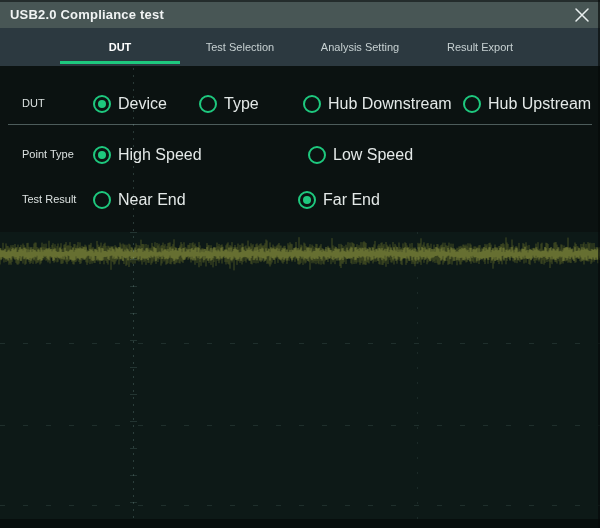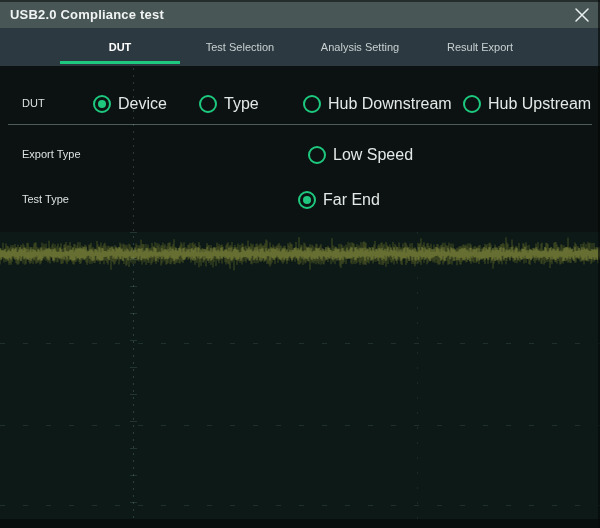--- a/index.html
+++ b/index.html
@@ -149,27 +149,35 @@
       <span class="radio"></span>
       <span class="opt-label">Hub Downstream</span>
     </div>
     <div class="opt r0 o03">
       <span class="radio"></span>
       <span class="opt-label">Hub Upstream</span>
     </div>
 
     <div class="divider"></div>
 
-    <span class="row-label rl1">Export Type</span>
+    <span class="row-label rl1">Point Type</span>
+    <div class="opt r1 o10 selected">
+      <span class="radio"></span>
+      <span class="opt-label">High Speed</span>
+    </div>
     <div class="opt r1 o12">
       <span class="radio"></span>
       <span class="opt-label">Low Speed</span>
     </div>
 
-    <span class="row-label rl2">Test Type</span>
+    <span class="row-label rl2">Test Result</span>
+    <div class="opt r2 o20">
+      <span class="radio"></span>
+      <span class="opt-label">Near End</span>
+    </div>
     <div class="opt r2 o21 selected">
       <span class="radio"></span>
       <span class="opt-label">Far End</span>
     </div>
   </div>
 
   <div class="scope">
     <svg class="waveform-svg" width="600" height="60" viewBox="0 0 600 60">
       <path id="wf-edge" d="M0 17.3L0 32.5M1 16.3L1 28.3M2 17.7L2 27.1M3 10.8L3 25.7M4 18.2L4 30.5M5 17.3L5 27.0M6 11.4L6 30.0M7 13.8L7 26.1M8 14.1L8 29.3M9 15.6L9 32.8M10 15.6L10 31.4M11 13.2L11 32.8M12 14.9L12 29.9M13 13.0L13 26.3M14 18.1L14 26.6M15 12.0L15 26.4M16 17.3L16 30.9M17 15.0L17 32.4M18 12.6L18 32.7M19 16.4L19 31.6M20 15.5L20 28.6M21 12.8L21 29.2M22 16.2L22 26.5M23 11.5L23 31.6M24 13.2L24 25.2M25 18.0L25 32.8M26 15.7L26 31.8M27 11.1L27 28.1M28 10.8L28 27.0M29 14.8L29 30.2M30 16.5L30 31.9M31 18.0L31 30.9M32 17.0L32 27.2M33 15.2L33 31.9M34 11.5L34 25.1M35 10.5L35 29.3M36 10.6L36 31.8M37 15.0L37 30.8M38 16.4L38 30.6M39 15.7L39 29.3M40 18.2L40 32.5M41 15.3L41 31.4M42 10.6L42 28.4M43 14.8L43 25.8M44 11.8L44 27.7M45 15.4L45 25.5M46 11.6L46 28.7M47 17.9L47 28.3M48 18.0L48 30.4M49 8.7L49 25.3M50 15.2L50 31.5M51 17.0L51 26.1M52 12.9L52 25.4M53 11.2L53 27.4M54 15.3L54 30.7M55 12.2L55 29.5M56 16.4L56 26.1M57 14.1L57 30.4M58 11.5L58 29.8M59 16.4L59 25.5M60 14.7L60 27.8M61 11.2L61 31.8M62 17.4L62 31.9M63 16.3L63 31.3M64 12.7L64 28.4M65 12.2L65 28.3M66 10.1L66 30.3M67 14.0L67 32.2M68 13.1L68 29.7M69 13.7L69 29.1M70 10.1L70 27.2M71 13.9L71 27.9M72 17.6L72 29.9M73 15.5L73 32.2M74 12.0L74 32.5M75 12.1L75 30.2M76 17.1L76 29.8M77 13.4L77 28.6M78 10.1L78 25.7M79 15.7L79 30.0M80 10.4L80 32.0M81 17.8L81 31.4M82 13.8L82 28.5M83 14.7L83 25.4M84 14.6L84 26.2M85 12.6L85 26.8M86 13.6L86 30.3M87 17.7L87 32.9M88 17.9L88 30.7M89 12.7L89 26.7M90 12.7L90 32.1M91 10.9L91 29.3M92 15.9L92 31.7M93 14.9L93 25.7M94 16.5L94 30.8M95 18.2L95 31.0M96 16.5L96 28.7M97 8.9L97 26.9M98 12.6L98 29.5M99 14.8L99 28.7M100 13.7L100 32.1M101 10.6L101 28.8M102 15.7L102 29.0M103 13.7L103 25.4M104 11.8L104 32.3M105 10.7L105 27.9M106 13.9L106 29.0M107 16.3L107 30.9M108 13.7L108 32.6M109 14.3L109 25.9M110 15.2L110 28.4M111 14.2L111 37.8M112 14.5L112 29.4M113 14.2L113 30.2M114 16.4L114 32.6M115 13.2L115 31.7M116 14.4L116 29.4M117 16.6L117 26.4M118 15.2L118 27.3M119 15.2L119 32.5M120 10.6L120 28.4M121 12.3L121 27.2M122 16.8L122 28.4M123 11.5L123 28.6M124 12.6L124 32.0M125 12.6L125 25.5M126 14.6L126 33.9M127 12.7L127 32.8M128 18.1L128 28.7M129 11.7L129 35.0M130 12.6L130 28.4M131 14.9L131 30.6M132 18.4L132 27.3M133 17.1L133 31.9M134 18.4L134 25.8M135 17.2L135 31.5M136 11.4L136 25.5M137 13.0L137 28.7M138 15.9L138 28.3M139 13.2L139 29.5M140 14.1L140 25.1M141 7.7L141 29.3M142 12.0L142 32.6M143 12.0L143 25.9M144 12.3L144 30.2M145 18.3L145 28.8M146 12.0L146 32.9M147 16.2L147 27.4M148 12.7L148 30.8M149 15.8L149 30.9M150 16.7L150 26.5M151 15.7L151 32.8M152 10.9L152 31.3M153 14.0L153 29.6M154 15.7L154 27.4M155 10.2L155 29.6M156 17.4L156 31.9M157 11.0L157 27.7M158 13.4L158 30.0M159 11.7L159 27.3M160 15.6L160 27.3M161 13.6L161 33.6M162 13.0L162 31.5M163 10.6L163 26.9M164 13.7L164 29.5M165 12.2L165 28.3M166 17.5L166 32.7M167 14.1L167 32.1M168 11.1L168 31.2M169 10.7L169 26.3M170 10.4L170 31.9M171 14.5L171 32.3M172 14.3L172 30.2M173 12.2L173 28.7M174 7.3L174 32.2M175 14.9L175 32.3M176 15.4L176 30.8M177 18.5L177 30.7M178 16.2L178 28.2M179 16.7L179 31.1M180 13.4L180 31.5M181 10.1L181 28.8M182 11.8L182 29.9M183 16.9L183 30.9M184 10.3L184 27.5M185 15.0L185 28.0M186 15.5L186 26.3M187 18.5L187 25.4M188 12.8L188 27.9M189 12.9L189 27.2M190 11.0L190 25.0M191 17.0L191 30.5M192 11.1L192 27.3M193 10.3L193 28.6M194 12.9L194 26.4M195 11.5L195 32.8M196 14.0L196 28.3M197 15.7L197 31.0M198 15.9L198 27.7M199 10.1L199 35.3M200 13.4L200 30.0M201 18.5L201 33.8M202 16.1L202 27.0M203 16.4L203 30.5M204 16.8L204 30.5M205 16.9L205 27.7M206 18.2L206 34.5M207 11.1L207 26.3M208 13.2L208 28.4M209 13.1L209 31.1M210 16.7L210 28.6M211 13.2L211 32.9M212 17.6L212 25.5M213 18.4L213 35.4M214 15.4L214 30.0M215 18.4L215 26.7M216 15.1L216 33.9M217 10.6L217 26.9M218 14.3L218 28.8M219 12.0L219 31.2M220 14.7L220 28.3M221 12.9L221 25.5M222 12.4L222 31.6M223 14.7L223 26.4M224 17.6L224 25.2M225 17.3L225 30.0M226 13.3L226 32.5M227 11.6L227 30.2M228 10.4L228 31.9M229 15.2L229 32.6M230 13.1L230 36.7M231 13.9L231 27.1M232 10.1L232 30.5M233 15.1L233 27.8M234 16.9L234 38.4M235 13.0L235 26.7M236 17.6L236 25.6M237 14.9L237 32.9M238 11.5L238 29.1M239 17.3L239 29.2M240 12.9L240 30.9M241 16.5L241 27.3M242 11.4L242 32.5M243 11.5L243 29.8M244 17.8L244 26.3M245 14.3L245 29.1M246 13.4L246 30.6M247 18.0L247 27.6M248 8.5L248 26.0M249 13.9L249 25.2M250 14.9L250 28.6M251 11.3L251 31.9M252 13.4L252 32.4M253 12.2L253 28.0M254 17.0L254 30.9M255 15.1L255 27.7M256 12.3L256 31.4M257 11.4L257 25.5M258 13.4L258 31.2M259 13.6L259 26.1M260 11.9L260 29.4M261 11.3L261 30.1M262 13.3L262 26.0M263 13.8L263 26.8M264 13.1L264 30.2M265 11.3L265 27.6M266 7.5L266 28.2M267 8.5L267 31.9M268 16.2L268 31.3M269 16.9L269 32.4M270 10.4L270 34.5M271 16.1L271 32.5M272 16.5L272 30.5M273 12.6L273 27.5M274 14.3L274 27.3M275 15.4L275 31.9M276 14.4L276 26.7M277 13.4L277 25.7M278 12.4L278 30.9M279 11.0L279 27.0M280 13.5L280 28.2M281 13.5L281 25.9M282 16.2L282 30.6M283 17.2L283 31.7M284 13.8L284 30.1M285 13.8L285 28.5M286 18.0L286 26.6M287 16.9L287 31.9M288 11.3L288 27.9M289 13.3L289 28.9M290 10.3L290 25.4M291 11.7L291 27.2M292 12.2L292 29.7M293 18.1L293 27.8M294 17.3L294 25.7M295 17.4L295 29.8M296 10.0L296 26.8M297 16.7L297 27.3M298 18.2L298 32.1M299 5.2L299 32.7M300 16.6L300 32.2M301 12.6L301 30.9M302 13.5L302 25.6M303 17.9L303 32.9M304 10.6L304 29.5M305 11.6L305 31.5M306 14.0L306 30.6M307 16.1L307 25.4M308 18.1L308 26.5M309 14.6L309 30.1M310 12.2L310 37.8M311 16.8L311 28.6M312 12.6L312 31.3M313 13.9L313 29.6M314 16.8L314 31.3M315 14.8L315 29.1M316 11.8L316 32.2M317 12.1L317 28.9M318 16.0L318 31.4M319 15.7L319 32.3M320 13.7L320 28.8M321 12.1L321 32.7M322 16.0L322 26.1M323 17.9L323 31.8M324 17.9L324 32.5M325 17.1L325 29.3M326 17.1L326 26.4M327 18.1L327 25.4M328 13.8L328 30.0M329 17.5L329 26.7M330 15.7L330 26.6M331 17.9L331 32.2M332 6.1L332 25.6M333 13.4L333 30.4M334 16.2L334 28.0M335 14.4L335 32.2M336 17.6L336 26.4M337 16.1L337 26.7M338 16.1L338 25.2M339 11.9L339 25.3M340 16.5L340 34.2M341 11.8L341 36.0M342 13.0L342 31.7M343 18.3L343 31.8M344 14.3L344 30.2M345 17.4L345 26.9M346 12.7L346 32.0M347 17.8L347 26.6M348 10.2L348 25.6M349 17.8L349 26.0M350 10.6L350 25.4M351 14.2L351 31.2M352 10.3L352 32.3M353 11.0L353 27.7M354 11.8L354 32.0M355 15.9L355 29.8M356 15.0L356 31.8M357 12.2L357 30.5M358 15.3L358 26.2M359 13.2L359 30.4M360 16.0L360 32.8M361 10.1L361 31.0M362 17.9L362 28.6M363 10.2L363 32.7M364 9.3L364 32.1M365 10.2L365 32.8M366 11.0L366 32.8M367 18.2L367 29.9M368 17.6L368 30.7M369 14.9L369 31.5M370 15.7L370 27.7M371 17.5L371 25.2M372 14.9L372 27.0M373 15.3L373 31.5M374 12.4L374 29.7M375 8.9L375 27.4M376 17.7L376 29.7M377 18.2L377 26.0M378 13.6L378 27.2M379 12.1L379 32.1M380 13.7L380 32.6M381 10.8L381 26.7M382 10.4L382 32.9M383 13.5L383 32.9M384 12.0L384 31.2M385 16.5L385 29.4M386 10.0L386 34.8M387 12.7L387 27.7M388 13.9L388 32.0M389 14.8L389 25.6M390 12.4L390 28.1M391 16.6L391 30.4M392 17.8L392 30.6M393 10.0L393 28.9M394 15.2L394 32.5M395 11.9L395 26.6M396 13.5L396 25.9M397 18.0L397 31.7M398 15.6L398 28.3M399 10.5L399 26.8M400 15.0L400 28.9M401 16.8L401 32.2M402 15.7L402 33.1M403 11.4L403 26.7M404 16.3L404 26.5M405 10.3L405 26.1M406 11.1L406 32.9M407 13.4L407 30.9M408 15.0L408 25.6M409 15.2L409 27.3M410 11.5L410 29.1M411 16.0L411 25.6M412 11.0L412 32.0M413 15.5L413 30.3M414 15.9L414 32.1M415 15.3L415 34.3M416 17.1L416 31.8M417 18.2L417 27.1M418 10.8L418 31.6M419 11.9L419 29.5M420 11.1L420 30.3M421 6.3L421 32.9M422 14.7L422 25.4M423 12.6L423 27.1M424 10.3L424 30.8M425 14.3L425 25.4M426 17.3L426 26.4M427 11.5L427 32.3M428 11.0L428 30.4M429 13.6L429 27.6M430 17.6L430 29.5M431 11.7L431 28.9M432 17.2L432 27.7M433 18.2L433 30.3M434 12.6L434 29.0M435 15.3L435 31.0M436 18.4L436 27.7M437 12.0L437 30.9M438 12.3L438 32.5M439 18.2L439 32.7M440 14.5L440 32.3M441 13.1L441 29.0M442 12.4L442 25.5M443 10.6L443 32.7M444 17.8L444 30.7M445 10.7L445 29.2M446 13.1L446 25.6M447 14.1L447 29.1M448 13.6L448 32.8M449 10.6L449 32.2M450 17.0L450 31.9M451 11.6L451 26.8M452 17.3L452 32.6M453 11.7L453 29.3M454 17.5L454 25.2M455 17.4L455 28.9M456 17.2L456 28.6M457 15.7L457 33.3M458 16.2L458 27.4M459 14.4L459 29.6M460 14.6L460 32.5M461 13.8L461 32.5M462 15.3L462 29.7M463 12.6L463 28.0M464 12.6L464 26.0M465 13.8L465 28.8M466 12.5L466 30.5M467 14.3L467 30.1M468 11.3L468 27.5M469 15.5L469 26.1M470 11.4L470 29.9M471 12.6L471 31.8M472 15.7L472 29.0M473 17.9L473 29.8M474 14.5L474 31.0M475 14.4L475 26.5M476 14.7L476 30.7M477 16.2L477 30.5M478 14.7L478 25.6M479 13.2L479 32.0M480 13.1L480 25.9M481 17.1L481 26.8M482 15.7L482 28.3M483 17.7L483 26.0M484 15.6L484 29.7M485 11.9L485 32.1M486 13.6L486 25.4M487 12.2L487 27.2M488 16.5L488 31.8M489 11.2L489 28.1M490 10.7L490 25.3M491 12.6L491 31.0M492 17.8L492 29.1M493 16.9L493 36.7M494 18.3L494 31.5M495 12.5L495 28.6M496 15.3L496 28.8M497 15.0L497 27.8M498 17.7L498 29.9M499 14.0L499 32.1M500 13.8L500 29.1M501 12.1L501 29.5M502 12.0L502 32.4M503 10.9L503 27.3M504 12.2L504 26.6M505 17.2L505 25.7M506 5.4L506 32.3M507 10.5L507 29.0M508 12.0L508 25.3M509 18.2L509 26.9M510 15.3L510 25.8M511 15.1L511 25.7M512 7.5L512 26.1M513 13.4L513 29.3M514 17.3L514 29.6M515 15.4L515 30.8M516 14.1L516 27.3M517 14.6L517 31.2M518 17.5L518 26.5M519 10.9L519 28.7M520 17.2L520 29.9M521 18.1L521 27.3M522 17.2L522 27.8M523 11.1L523 26.4M524 11.8L524 31.5M525 14.1L525 26.8M526 10.3L526 30.7M527 13.6L527 27.0M528 18.0L528 27.0M529 13.0L529 32.0M530 17.5L530 32.8M531 17.7L531 28.2M532 16.5L532 25.9M533 15.9L533 25.8M534 15.8L534 29.2M535 16.9L535 31.2M536 11.6L536 28.2M537 14.8L537 28.5M538 10.2L538 25.1M539 17.6L539 29.5M540 16.6L540 26.6M541 11.7L541 31.7M542 10.7L542 32.0M543 17.6L543 28.3M544 17.7L544 32.6M545 15.3L545 31.0M546 10.7L546 27.8M547 11.0L547 30.0M548 12.0L548 25.0M549 16.2L549 29.6M550 16.7L550 36.0M551 18.4L551 30.4M552 18.3L552 32.2M553 16.0L553 27.5M554 10.7L554 26.9M555 10.2L555 29.9M556 10.1L556 30.2M557 12.6L557 31.6M558 17.4L558 25.3M559 15.3L559 29.3M560 17.4L560 32.6M561 12.4L561 31.9M562 12.7L562 30.3M563 16.4L563 31.6M564 13.5L564 27.5M565 15.3L565 29.3M566 15.5L566 29.3M567 14.8L567 26.1M568 5.6L568 30.8M569 16.0L569 29.8M570 15.4L570 30.8M571 16.9L571 31.1M572 17.7L572 26.2M573 16.7L573 26.7M574 13.8L574 26.7M575 10.5L575 30.8M576 12.0L576 30.3M577 14.1L577 26.1M578 14.5L578 27.0M579 15.6L579 26.1M580 16.7L580 29.2M581 12.0L581 29.9M582 17.0L582 26.5M583 11.8L583 29.2M584 10.3L584 32.5M585 17.6L585 28.8M586 12.0L586 27.3M587 15.8L587 29.3M588 10.1L588 29.3M589 11.5L589 29.4M590 10.7L590 26.7M591 16.8L591 31.9M592 11.2L592 30.5M593 17.6L593 26.0M594 11.0L594 29.7M595 15.3L595 27.7M596 16.8L596 25.1M597 17.9L597 27.9M598 17.3L598 31.3M599 17.8L599 28.0M600 18.0L600 27.6" fill="none" stroke-width="1" opacity="0.85" stroke="#4e5724"></path>
       <path id="wf-core" d="M0 16.1L0 25.4M1 18.1L1 27.6M2 18.8L2 25.1M3 18.3L3 24.8M4 18.5L4 25.8M5 16.7L5 26.0M6 19.9L6 27.5M7 19.8L7 26.8M8 18.5L8 28.3M9 17.6L9 25.9M10 19.4L10 26.2M11 19.2L11 27.7M12 17.1L12 24.5M13 15.9L13 24.0M14 17.6L14 24.8M15 16.5L15 27.6M16 15.5L16 25.1M17 20.1L17 27.2M18 19.8L18 28.2M19 17.9L19 26.5M20 15.0L20 24.0M21 17.4L21 28.8M22 17.0L22 24.7M23 18.4L23 23.9M24 15.8L24 27.2M25 15.5L25 26.6M26 17.0L26 25.3M27 20.3L27 27.2M28 17.4L28 27.0M29 20.1L29 28.0M30 17.8L30 25.9M31 15.2L31 28.7M32 19.9L32 26.3M33 17.1L33 25.6M34 18.2L34 27.7M35 17.9L35 24.6M36 19.3L36 25.4M37 19.9L37 23.7M38 17.5L38 28.1M39 17.5L39 27.7M40 19.8L40 27.0M41 15.6L41 28.7M42 17.7L42 28.3M43 19.5L43 26.1M44 17.8L44 23.8M45 18.2L45 24.8M46 16.8L46 23.9M47 16.3L47 25.8M48 16.7L48 27.2M49 16.2L49 28.3M50 17.6L50 24.3M51 17.0L51 24.6M52 19.4L52 25.3M53 17.3L53 29.0M54 17.3L54 28.0M55 16.4L55 24.9M56 18.9L56 26.1M57 20.0L57 24.7M58 19.8L58 25.6M59 19.7L59 26.2M60 15.7L60 26.6M61 17.3L61 25.6M62 20.0L62 26.9M63 20.0L63 24.5M64 20.0L64 27.3M65 15.7L65 23.8M66 18.8L66 24.9M67 18.8L67 27.5M68 20.0L68 23.5M69 19.0L69 24.1M70 17.7L70 27.7M71 17.6L71 27.4M72 17.9L72 28.4M73 15.5L73 28.4M74 19.8L74 28.6M75 18.1L75 27.9M76 15.9L76 24.4M77 17.3L77 26.6M78 16.1L78 26.0M79 16.9L79 26.9M80 15.4L80 27.8M81 16.4L81 26.1M82 16.5L82 25.9M83 16.8L83 26.7M84 15.1L84 27.8M85 17.8L85 27.5M86 15.3L86 25.7M87 19.7L87 24.4M88 19.3L88 23.6M89 19.0L89 23.8M90 16.9L90 26.8M91 18.0L91 24.5M92 17.3L92 28.3M93 18.9L93 29.0M94 20.4L94 28.2M95 17.1L95 23.9M96 17.5L96 24.0M97 18.2L97 28.2M98 19.8L98 26.7M99 15.0L99 27.9M100 16.3L100 28.5M101 20.4L101 28.2M102 16.1L102 28.6M103 16.5L103 27.9M104 19.0L104 25.1M105 19.1L105 24.8M106 18.9L106 25.1M107 20.0L107 24.5M108 17.6L108 26.9M109 18.2L109 28.2M110 16.1L110 24.2M111 19.2L111 23.6M112 15.3L112 23.6M113 16.8L113 26.6M114 17.5L114 24.6M115 19.5L115 27.0M116 15.4L116 26.1M117 16.2L117 27.5M118 17.2L118 23.8M119 15.2L119 24.9M120 15.5L120 26.8M121 17.4L121 26.7M122 16.5L122 24.0M123 19.4L123 28.9M124 19.7L124 25.3M125 17.6L125 26.1M126 19.3L126 26.4M127 16.5L127 25.6M128 17.3L128 28.2M129 19.1L129 24.7M130 19.8L130 23.9M131 18.1L131 26.0M132 15.6L132 27.0M133 19.9L133 26.3M134 18.6L134 26.6M135 15.5L135 25.9M136 17.9L136 25.7M137 20.3L137 24.4M138 17.0L138 27.5M139 16.3L139 27.2M140 16.8L140 24.0M141 17.2L141 28.0M142 16.0L142 27.7M143 20.0L143 25.9M144 18.4L144 27.2M145 19.2L145 26.1M146 16.4L146 26.9M147 15.8L147 26.0M148 17.4L148 28.0M149 20.0L149 25.1M150 18.3L150 25.9M151 18.6L151 23.8M152 18.7L152 25.4M153 20.0L153 25.3M154 15.0L154 23.7M155 16.1L155 24.7M156 16.1L156 28.9M157 20.3L157 24.4M158 20.3L158 26.2M159 19.6L159 23.7M160 19.6L160 25.0M161 20.4L161 24.3M162 16.3L162 26.9M163 19.2L163 23.7M164 17.7L164 25.1M165 17.3L165 27.1M166 17.4L166 26.3M167 18.9L167 26.7M168 17.1L168 27.2M169 19.7L169 25.6M170 15.4L170 23.6M171 18.8L171 25.7M172 16.7L172 26.1M173 16.6L173 26.7M174 18.7L174 28.9M175 18.0L175 27.7M176 16.1L176 26.5M177 18.3L177 27.4M178 19.0L178 27.0M179 16.0L179 24.7M180 15.4L180 23.7M181 17.0L181 23.5M182 20.2L182 25.6M183 16.1L183 27.5M184 15.9L184 28.1M185 19.6L185 26.7M186 19.5L186 24.7M187 16.8L187 25.0M188 18.1L188 24.0M189 17.0L189 25.7M190 20.1L190 24.7M191 16.7L191 27.5M192 16.0L192 24.6M193 17.9L193 28.3M194 17.7L194 26.3M195 16.2L195 28.4M196 15.4L196 24.4M197 20.0L197 24.3M198 15.1L198 25.9M199 16.1L199 24.2M200 20.4L200 26.9M201 17.4L201 26.0M202 19.7L202 25.3M203 17.4L203 24.0M204 20.2L204 28.2M205 17.0L205 23.9M206 18.8L206 26.7M207 15.1L207 25.9M208 19.2L208 28.8M209 18.6L209 26.7M210 19.7L210 26.1M211 15.9L211 28.6M212 20.3L212 27.9M213 16.3L213 26.3M214 15.2L214 24.2M215 15.7L215 24.1M216 18.2L216 24.6M217 19.3L217 26.9M218 17.5L218 26.1M219 18.5L219 27.3M220 19.6L220 23.9M221 16.1L221 26.6M222 15.2L222 26.5M223 19.1L223 24.9M224 19.3L224 23.9M225 17.9L225 26.1M226 17.4L226 24.9M227 17.7L227 26.3M228 19.4L228 27.1M229 15.7L229 26.5M230 19.6L230 25.1M231 15.5L231 28.4M232 20.2L232 28.5M233 18.8L233 26.7M234 17.0L234 24.5M235 15.4L235 25.6M236 16.8L236 28.1M237 17.8L237 27.6M238 18.1L238 27.5M239 20.4L239 26.7M240 20.3L240 24.9M241 20.0L241 28.9M242 15.4L242 26.2M243 15.1L243 25.2M244 17.7L244 24.9M245 19.1L245 24.8M246 19.1L246 25.1M247 16.4L247 25.4M248 17.8L248 26.6M249 15.5L249 28.5M250 18.1L250 28.6M251 16.8L251 26.1M252 18.8L252 24.1M253 19.7L253 23.7M254 18.5L254 28.1M255 15.4L255 26.5M256 18.6L256 25.8M257 15.2L257 28.3M258 17.7L258 23.8M259 20.0L259 25.0M260 16.8L260 28.4M261 17.1L261 25.5M262 15.6L262 28.6M263 16.5L263 26.0M264 19.5L264 26.4M265 20.3L265 28.9M266 16.3L266 27.2M267 18.9L267 24.3M268 18.5L268 24.2M269 16.8L269 23.8M270 20.2L270 28.5M271 15.2L271 24.7M272 17.2L272 25.9M273 15.8L273 26.2M274 16.8L274 28.0M275 17.4L275 25.7M276 17.2L276 25.3M277 15.8L277 23.7M278 19.1L278 25.1M279 16.6L279 26.5M280 19.2L280 27.4M281 19.7L281 28.4M282 17.9L282 26.7M283 15.7L283 25.1M284 17.1L284 27.8M285 16.2L285 26.5M286 19.9L286 25.8M287 17.7L287 28.6M288 20.2L288 26.2M289 19.7L289 24.8M290 17.9L290 23.9M291 20.1L291 26.1M292 17.7L292 28.3M293 18.3L293 25.8M294 16.1L294 25.1M295 15.7L295 23.9M296 15.4L296 25.2M297 18.4L297 26.1M298 16.1L298 28.5M299 18.3L299 26.2M300 17.6L300 24.2M301 15.4L301 24.7M302 19.1L302 26.7M303 19.4L303 24.7M304 19.4L304 27.6M305 18.0L305 26.0M306 19.5L306 26.6M307 15.4L307 27.3M308 15.4L308 29.0M309 15.8L309 25.4M310 18.6L310 24.4M311 15.7L311 26.7M312 20.4L312 28.0M313 19.3L313 25.8M314 18.8L314 26.9M315 19.0L315 27.2M316 15.9L316 25.8M317 16.3L317 26.8M318 17.2L318 26.8M319 15.8L319 24.0M320 19.1L320 25.1M321 17.9L321 27.0M322 19.8L322 28.6M323 16.8L323 24.6M324 18.9L324 24.1M325 19.4L325 25.4M326 15.1L326 27.8M327 19.8L327 27.6M328 15.5L328 25.1M329 15.8L329 26.6M330 17.8L330 26.1M331 18.3L331 23.8M332 20.3L332 27.2M333 18.7L333 28.2M334 19.0L334 24.9M335 16.7L335 26.9M336 15.1L336 26.0M337 17.2L337 28.6M338 17.5L338 25.8M339 17.0L339 28.5M340 20.2L340 28.1M341 19.4L341 27.4M342 16.4L342 25.7M343 16.1L343 28.1M344 19.1L344 24.3M345 19.3L345 25.1M346 19.9L346 25.8M347 15.6L347 27.0M348 18.3L348 26.7M349 19.5L349 26.4M350 16.6L350 26.8M351 15.3L351 25.9M352 15.6L352 26.4M353 20.1L353 24.8M354 19.4L354 24.8M355 15.3L355 27.9M356 15.2L356 27.7M357 17.9L357 25.5M358 17.0L358 26.1M359 18.8L359 24.1M360 15.7L360 25.4M361 17.2L361 25.6M362 15.7L362 24.6M363 16.1L363 24.3M364 19.2L364 25.4M365 15.5L365 28.7M366 18.0L366 25.4M367 16.4L367 24.0M368 16.9L368 27.6M369 19.6L369 24.4M370 15.6L370 25.3M371 18.5L371 28.9M372 18.9L372 28.0M373 15.6L373 27.4M374 18.2L374 23.9M375 19.7L375 26.6M376 17.1L376 26.3M377 16.6L377 25.0M378 18.6L378 28.9M379 16.1L379 25.7M380 16.4L380 25.7M381 17.6L381 25.4M382 15.9L382 28.2M383 18.6L383 25.9M384 18.3L384 27.2M385 16.8L385 23.6M386 19.3L386 28.6M387 16.9L387 24.6M388 15.3L388 23.9M389 20.0L389 25.3M390 17.8L390 23.6M391 15.4L391 23.6M392 18.0L392 24.9M393 19.1L393 27.5M394 15.4L394 23.9M395 17.6L395 26.6M396 19.2L396 28.8M397 15.0L397 27.5M398 20.0L398 24.4M399 17.6L399 24.7M400 19.5L400 25.2M401 17.6L401 28.7M402 20.1L402 27.4M403 17.8L403 25.8M404 16.1L404 26.3M405 15.2L405 26.0M406 20.5L406 26.7M407 15.6L407 24.5M408 15.8L408 26.6M409 17.9L409 28.8M410 17.2L410 23.8M411 18.6L411 24.2M412 17.9L412 28.3M413 17.3L413 25.2M414 19.0L414 24.6M415 16.6L415 27.6M416 19.7L416 28.8M417 19.6L417 25.1M418 20.3L418 28.2M419 15.3L419 27.4M420 18.7L420 23.9M421 18.2L421 25.4M422 15.0L422 27.6M423 16.0L423 25.2M424 20.0L424 24.9M425 15.5L425 27.9M426 17.7L426 26.6M427 17.3L427 24.7M428 18.4L428 26.0M429 16.4L429 27.3M430 15.9L430 28.9M431 19.7L431 26.3M432 16.9L432 25.4M433 19.5L433 25.7M434 16.9L434 25.1M435 19.8L435 23.9M436 15.1L436 24.0M437 15.4L437 23.6M438 16.4L438 23.7M439 16.6L439 25.0M440 19.7L440 26.1M441 16.7L441 28.3M442 15.4L442 27.5M443 18.6L443 23.9M444 15.2L444 28.3M445 19.3L445 28.8M446 19.8L446 25.7M447 19.8L447 24.5M448 16.0L448 23.7M449 17.9L449 23.6M450 20.5L450 27.2M451 15.3L451 24.7M452 16.1L452 24.5M453 17.6L453 25.4M454 16.3L454 28.8M455 18.0L455 24.9M456 20.1L456 24.8M457 19.2L457 28.1M458 19.9L458 25.7M459 18.0L459 28.3M460 16.9L460 25.9M461 17.5L461 25.8M462 15.9L462 25.6M463 17.0L463 28.2M464 16.1L464 28.3M465 15.8L465 27.5M466 17.4L466 24.8M467 18.5L467 26.6M468 17.8L468 28.2M469 20.1L469 26.2M470 15.8L470 28.9M471 15.9L471 24.5M472 19.9L472 25.9M473 17.3L473 23.8M474 16.9L474 25.2M475 17.9L475 25.3M476 17.1L476 25.0M477 16.1L477 28.8M478 20.3L478 26.3M479 16.3L479 28.6M480 19.8L480 27.9M481 19.9L481 26.5M482 19.3L482 27.0M483 16.8L483 26.4M484 15.1L484 26.2M485 18.8L485 27.7M486 15.8L486 25.9M487 17.5L487 26.1M488 17.8L488 27.8M489 15.3L489 25.5M490 15.2L490 25.1M491 20.2L491 25.2M492 18.0L492 28.3M493 16.1L493 27.2M494 18.7L494 25.4M495 15.4L495 28.9M496 17.9L496 24.9M497 16.2L497 28.0M498 18.5L498 27.6M499 18.1L499 25.9M500 16.0L500 27.5M501 15.1L501 28.6M502 20.0L502 24.1M503 15.9L503 23.6M504 15.6L504 28.5M505 20.1L505 25.6M506 18.1L506 26.0M507 17.5L507 25.7M508 18.8L508 24.6M509 17.6L509 25.1M510 17.4L510 28.5M511 19.6L511 24.2M512 15.0L512 24.7M513 18.4L513 25.9M514 20.5L514 26.3M515 17.7L515 28.1M516 15.7L516 25.1M517 16.2L517 25.8M518 20.2L518 28.2M519 19.6L519 24.1M520 19.4L520 25.9M521 20.4L521 27.6M522 16.5L522 27.3M523 17.0L523 24.7M524 17.1L524 26.7M525 15.0L525 23.6M526 18.7L526 26.2M527 17.9L527 26.6M528 20.5L528 27.1M529 18.2L529 26.3M530 16.9L530 26.6M531 18.0L531 28.2M532 18.2L532 26.8M533 19.1L533 23.6M534 16.4L534 25.2M535 18.1L535 26.0M536 15.4L536 23.7M537 17.2L537 26.3M538 18.3L538 25.2M539 18.6L539 27.6M540 19.2L540 25.6M541 19.6L541 25.5M542 18.9L542 26.0M543 18.8L543 24.6M544 18.9L544 24.9M545 15.0L545 24.5M546 16.2L546 26.0M547 19.2L547 27.5M548 20.3L548 26.9M549 18.5L549 24.9M550 16.0L550 25.4M551 15.1L551 27.4M552 18.7L552 24.5M553 16.7L553 27.4M554 17.1L554 26.6M555 18.4L555 28.1M556 18.7L556 27.8M557 17.2L557 26.1M558 15.3L558 27.1M559 19.3L559 25.4M560 19.2L560 24.3M561 18.8L561 25.5M562 19.9L562 24.7M563 18.4L563 29.0M564 16.2L564 28.9M565 16.2L565 25.5M566 15.2L566 26.0M567 15.4L567 28.4M568 15.4L568 26.4M569 17.7L569 24.3M570 15.5L570 27.0M571 17.5L571 25.4M572 16.6L572 24.6M573 20.3L573 27.7M574 19.6L574 29.0M575 15.2L575 23.6M576 18.9L576 25.8M577 18.9L577 25.2M578 18.5L578 25.4M579 16.1L579 26.7M580 19.1L580 23.6M581 17.8L581 25.4M582 15.2L582 28.7M583 17.9L583 27.5M584 15.5L584 27.8M585 16.7L585 25.3M586 17.5L586 28.3M587 16.6L587 28.4M588 17.9L588 23.7M589 18.9L589 26.9M590 18.8L590 26.4M591 19.1L591 27.1M592 17.1L592 27.6M593 17.9L593 25.2M594 17.6L594 27.5M595 17.1L595 28.0M596 18.3L596 25.7M597 15.2L597 27.7M598 16.5L598 27.3M599 15.3L599 24.3M600 20.3L600 25.9" fill="none" stroke-width="1" opacity="0.95" stroke="#79823a"></path>

